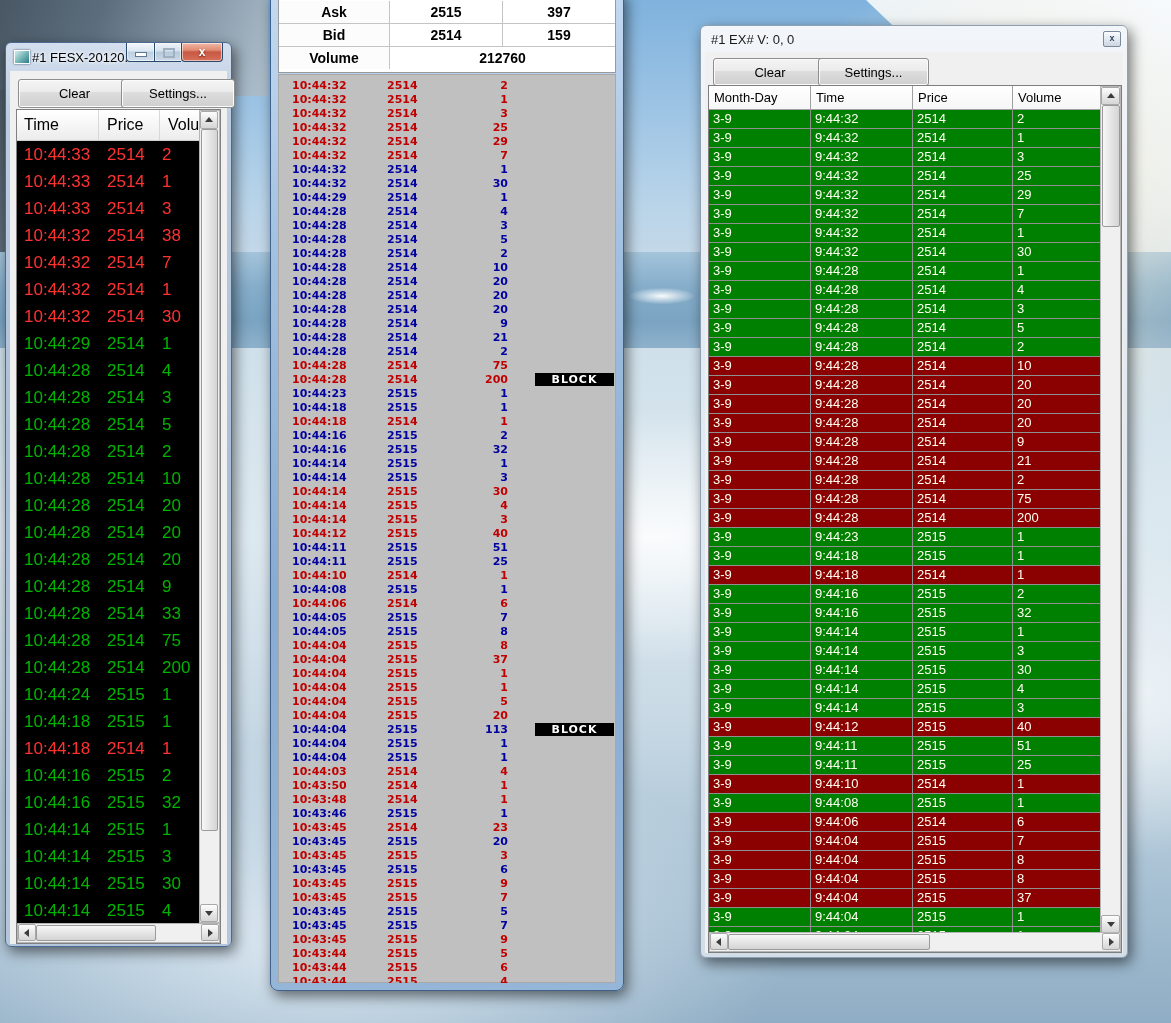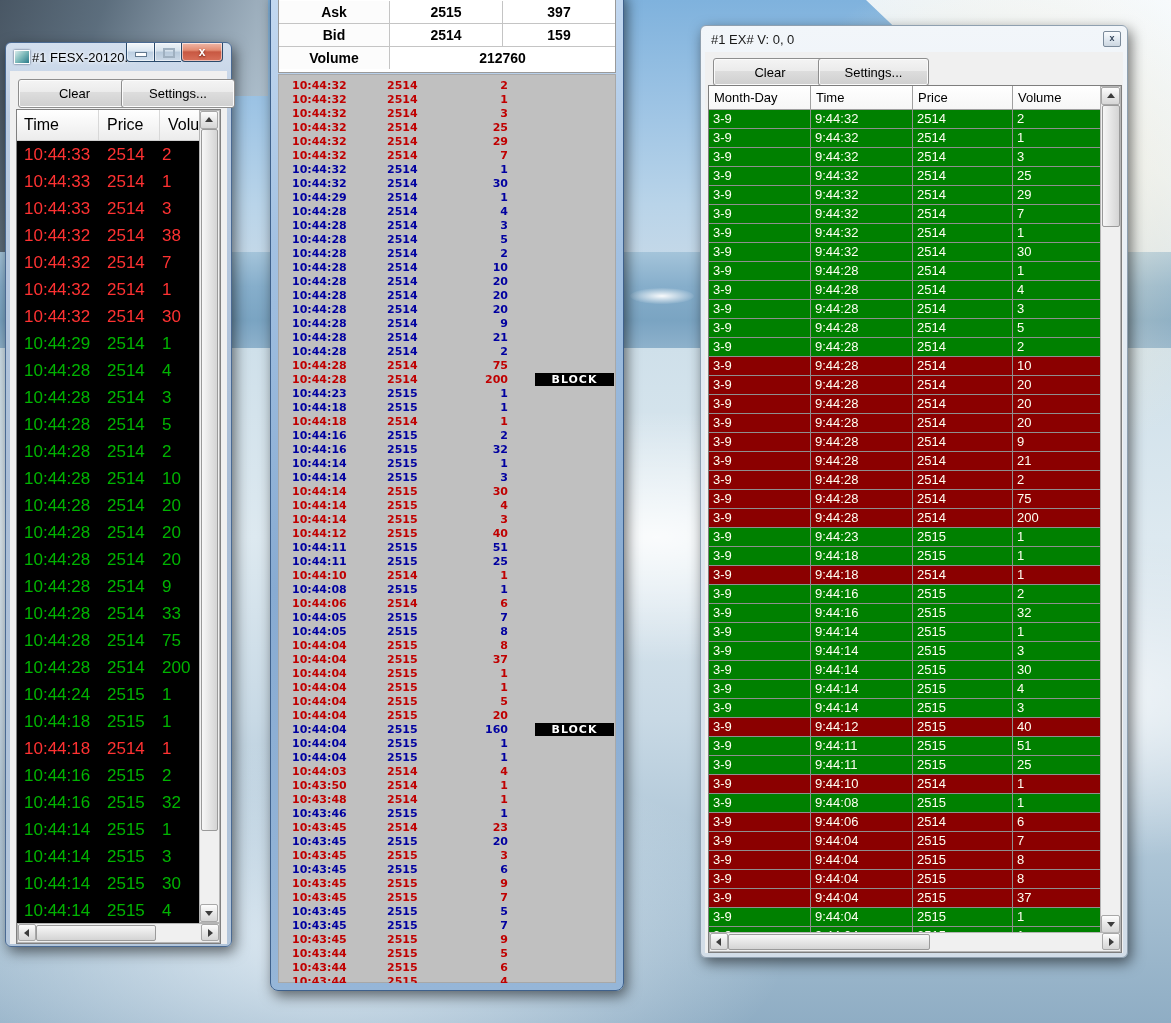--- a/index.html
+++ b/index.html
@@ -733,21 +733,21 @@
         <div class="mrow r">
           <span class="mt">10:44:04</span>
           <span class="mp">2515</span>
           <span class="mv">20</span>
           <span class="block-badge" style="visibility: hidden;">BLOCK</span>
         </div>
 
         <div class="mrow b">
           <span class="mt">10:44:04</span>
           <span class="mp">2515</span>
-          <span class="mv">160</span>
+          <span class="mv">113</span>
           <span class="block-badge">BLOCK</span>
         </div>
 
         <div class="mrow b">
           <span class="mt">10:44:04</span>
           <span class="mp">2515</span>
           <span class="mv">1</span>
           <span class="block-badge" style="visibility: hidden;">BLOCK</span>
         </div>
 

